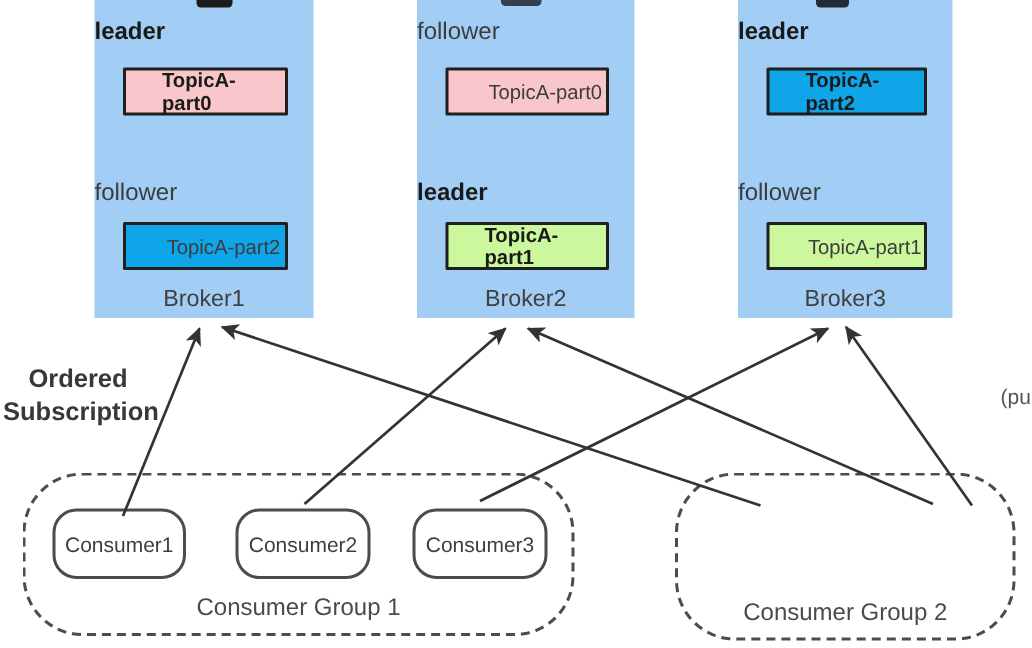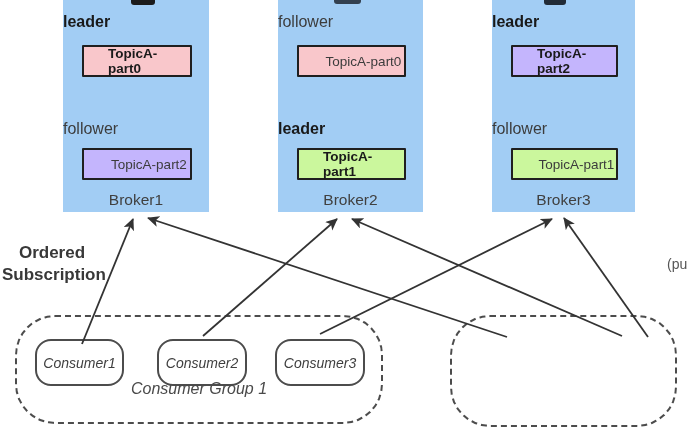--- a/index.html
+++ b/index.html
@@ -12,33 +12,33 @@
   .broker .role{position:absolute;left:0;right:0;color:#3c3c3c;font-size:16px;}
   .broker .role.lead{font-weight:bold;color:#191919;}
   .partition{
     position:absolute;left:19px;right:17px;height:28px;
     border:2px solid #1f1f1f;border-radius:1px;
     display:flex;align-items:center;justify-content:center;
     font-size:13.5px;color:#3c3c3c;padding-left:24px;
   }
   .partition.lead{font-weight:bold;color:#1a1a1a;}
   .partition.pink{background:#f9c7cb;}
-  .partition.yellow{background:#c4b5fd;}
+  .partition.yellow{background:#0ea5e9;}
   .partition.green{background:#cbf79d;}
   .broker .bname{position:absolute;left:0;right:0;bottom:3px;text-align:center;font-size:15.5px;color:#404040;}
   .cutmark{position:absolute;top:0;}
   
   .cgroup{position:absolute;border:2px dashed #4c4c4c;border-radius:40px;background:transparent;}
   .consumer{
     position:absolute;top:22px;height:43px;background:#ffffff;
     border:2px solid #4c4c4c;border-radius:16px;
     display:flex;align-items:center;justify-content:center;
     font-size:14px;color:#3f3f3f;
   }
-  .glabel{position:absolute;left:0;right:0;bottom:24px;text-align:center;font-size:16px;color:#4a4a4a;}
+  .glabel{position:absolute;left:0;right:0;bottom:7px;text-align:center;font-size:16px;color:#4a4a4a;}
   
   .ann-left{position:absolute;left:2px;top:242px;width:100px;text-align:center;
     font-weight:bold;font-size:17px;line-height:1.3;color:#383838;}
   .ann-right{position:absolute;left:638px;top:256px;font-size:14px;color:#555555;margin-left:29px;}
   
   svg.arrows{position:absolute;left:0;top:0;width:688px;height:432px;pointer-events:none;}
 </style>
 </head>
 <body>
 
@@ -65,28 +65,29 @@
     <div class="partition yellow lead" style="top:45px;">TopicA-part2</div>
     <div class="role" style="top:120px;">follower</div>
     <div class="partition green" style="top:148px;">TopicA-part1</div>
     <div class="bname">Broker3</div>
   </div>
 
   <div class="cutmark" style="left:131px;width:24px;height:5px;background:#1b1b1b;border-radius:0 0 3px 3px;"></div>
   <div class="cutmark" style="left:334px;width:27px;height:4px;background:#33404f;border-radius:0 0 3px 3px;"></div>
   <div class="cutmark" style="left:544px;width:22px;height:5px;background:#222b36;border-radius:0 0 3px 3px;"></div>
 
-  <div class="cgroup" style="left:15px;top:315px;width:364px;height:105px;font-style:italic;">
+  <div class="cgroup" style="left:15px;top:315px;width:364px;height:105px;">
     <div class="consumer" style="left:18px;width:85px;">Consumer1</div>
     <div class="consumer" style="left:140px;width:86px;">Consumer2</div>
     <div class="consumer" style="left:258px;width:86px;">Consumer3</div>
     <div class="glabel">Consumer Group 1</div>
   </div>
 
   <div class="cgroup" style="left:450px;top:315px;width:223px;height:108px;">
+    <div class="glabel">Consumer Group 2</div>
   </div>
 
   <div class="ann-left">Ordered Subscription</div>
   <div class="ann-right">(pull)</div>
 
   <svg class="arrows" viewBox="0 0 688 432">
     <defs>
       <marker id="ah" markerUnits="userSpaceOnUse" markerWidth="14" markerHeight="12" refX="11" refY="5.5" orient="auto">
         <path d="M0,0 L12,5.5 L0,11 L3,5.5 z" fill="#333333"></path>
       </marker>

